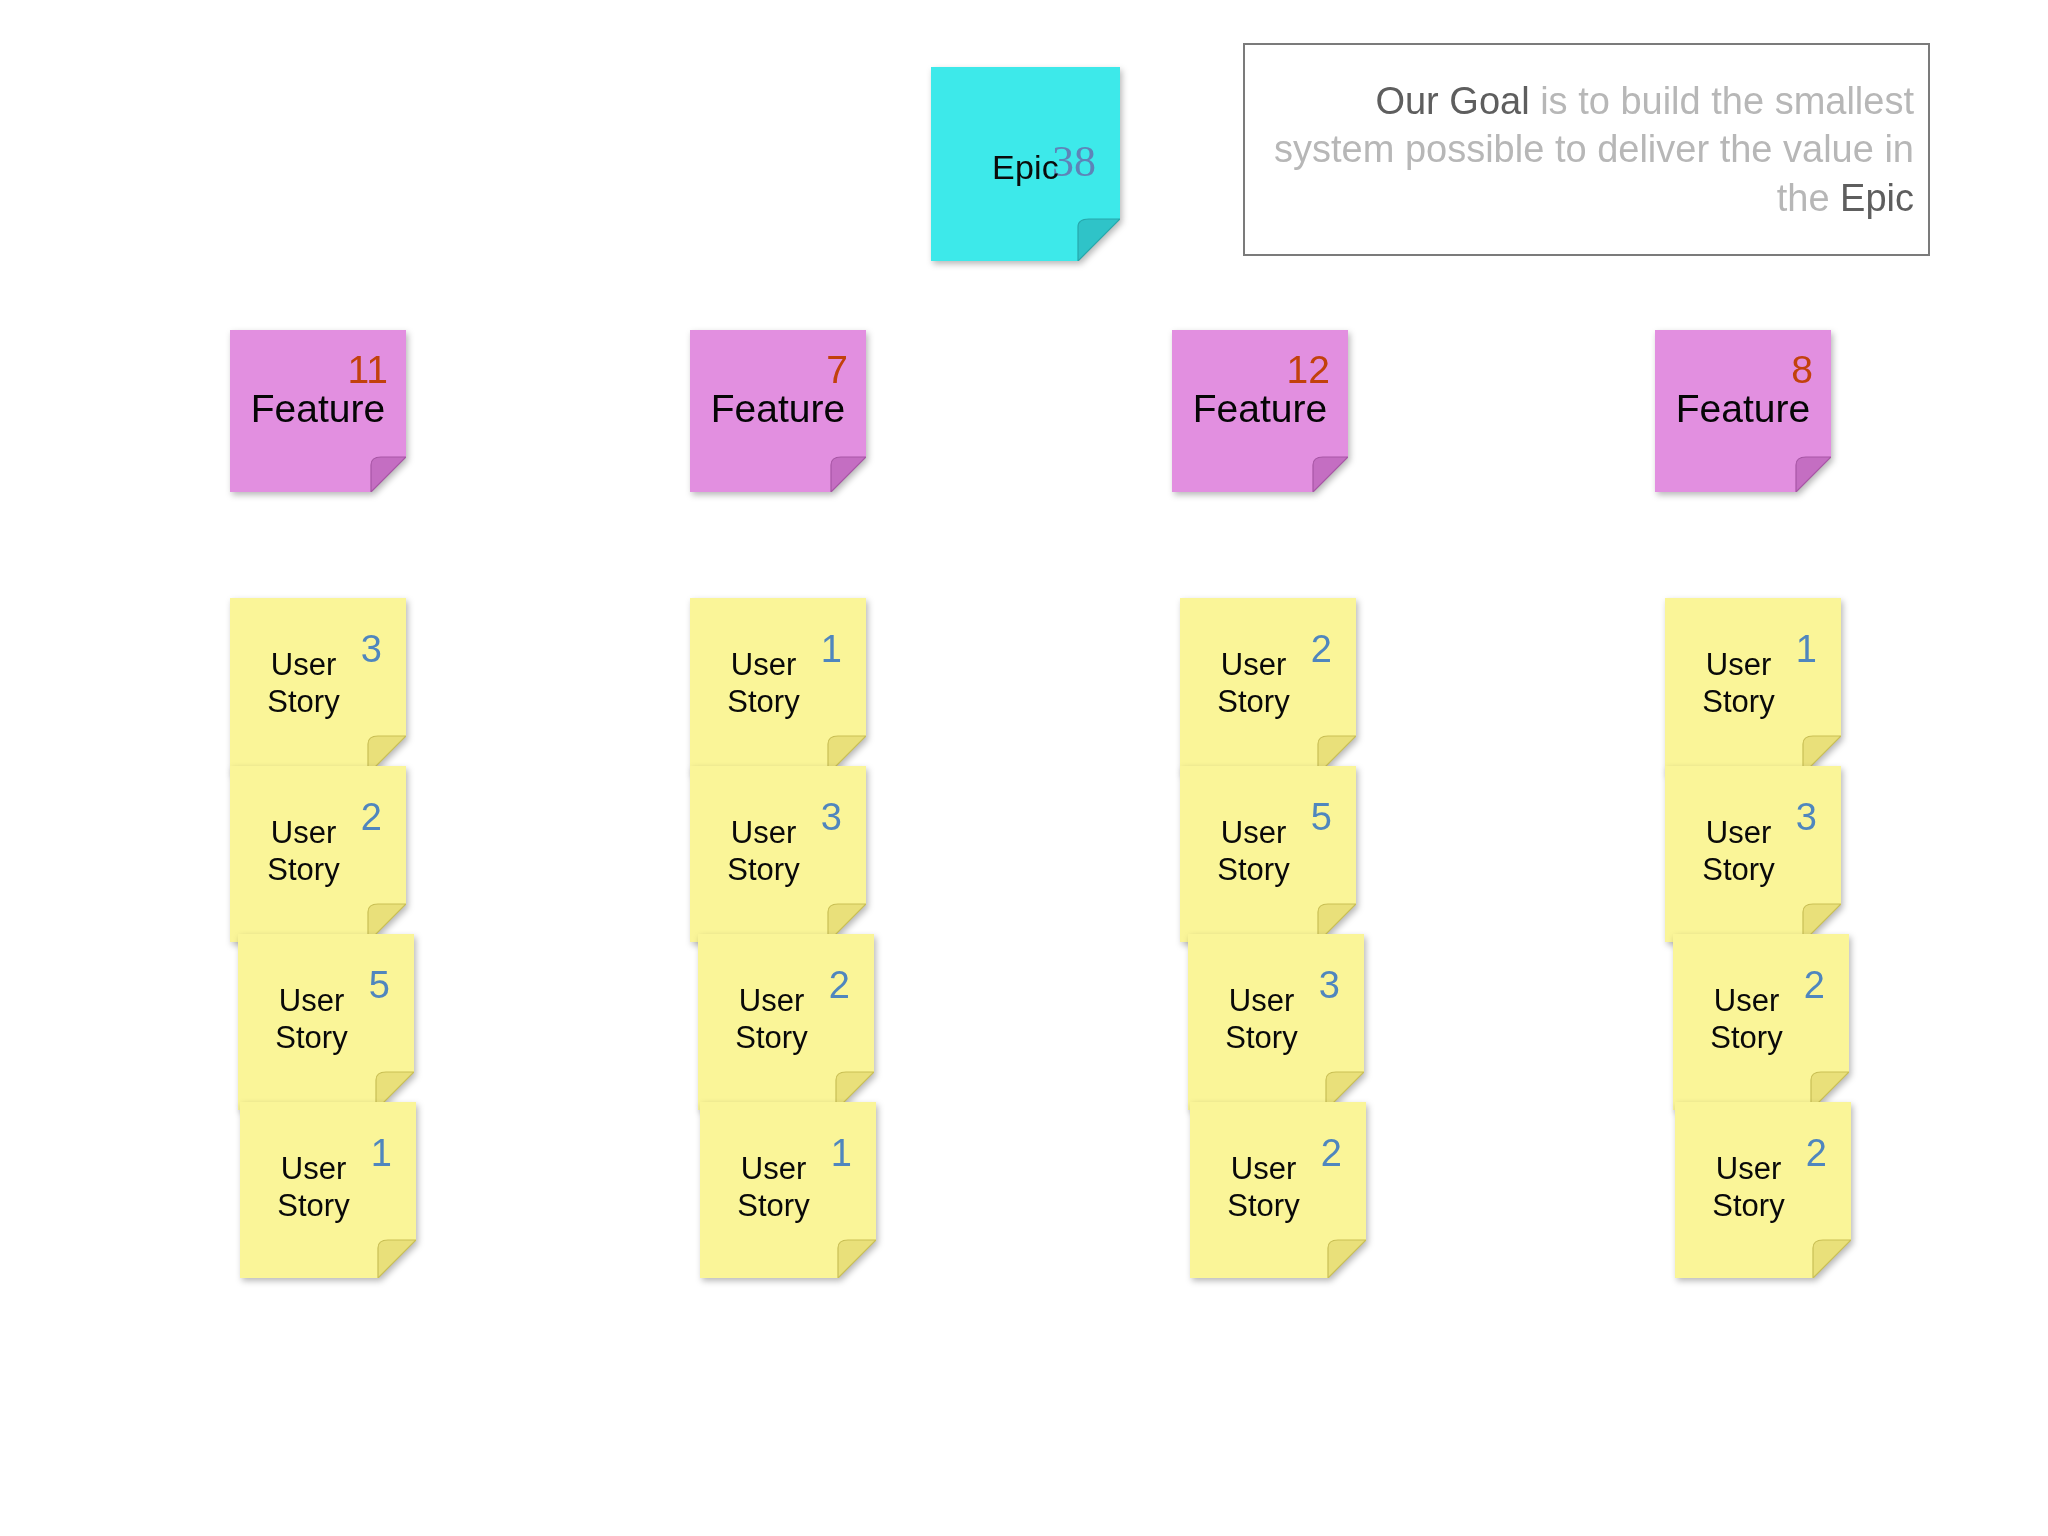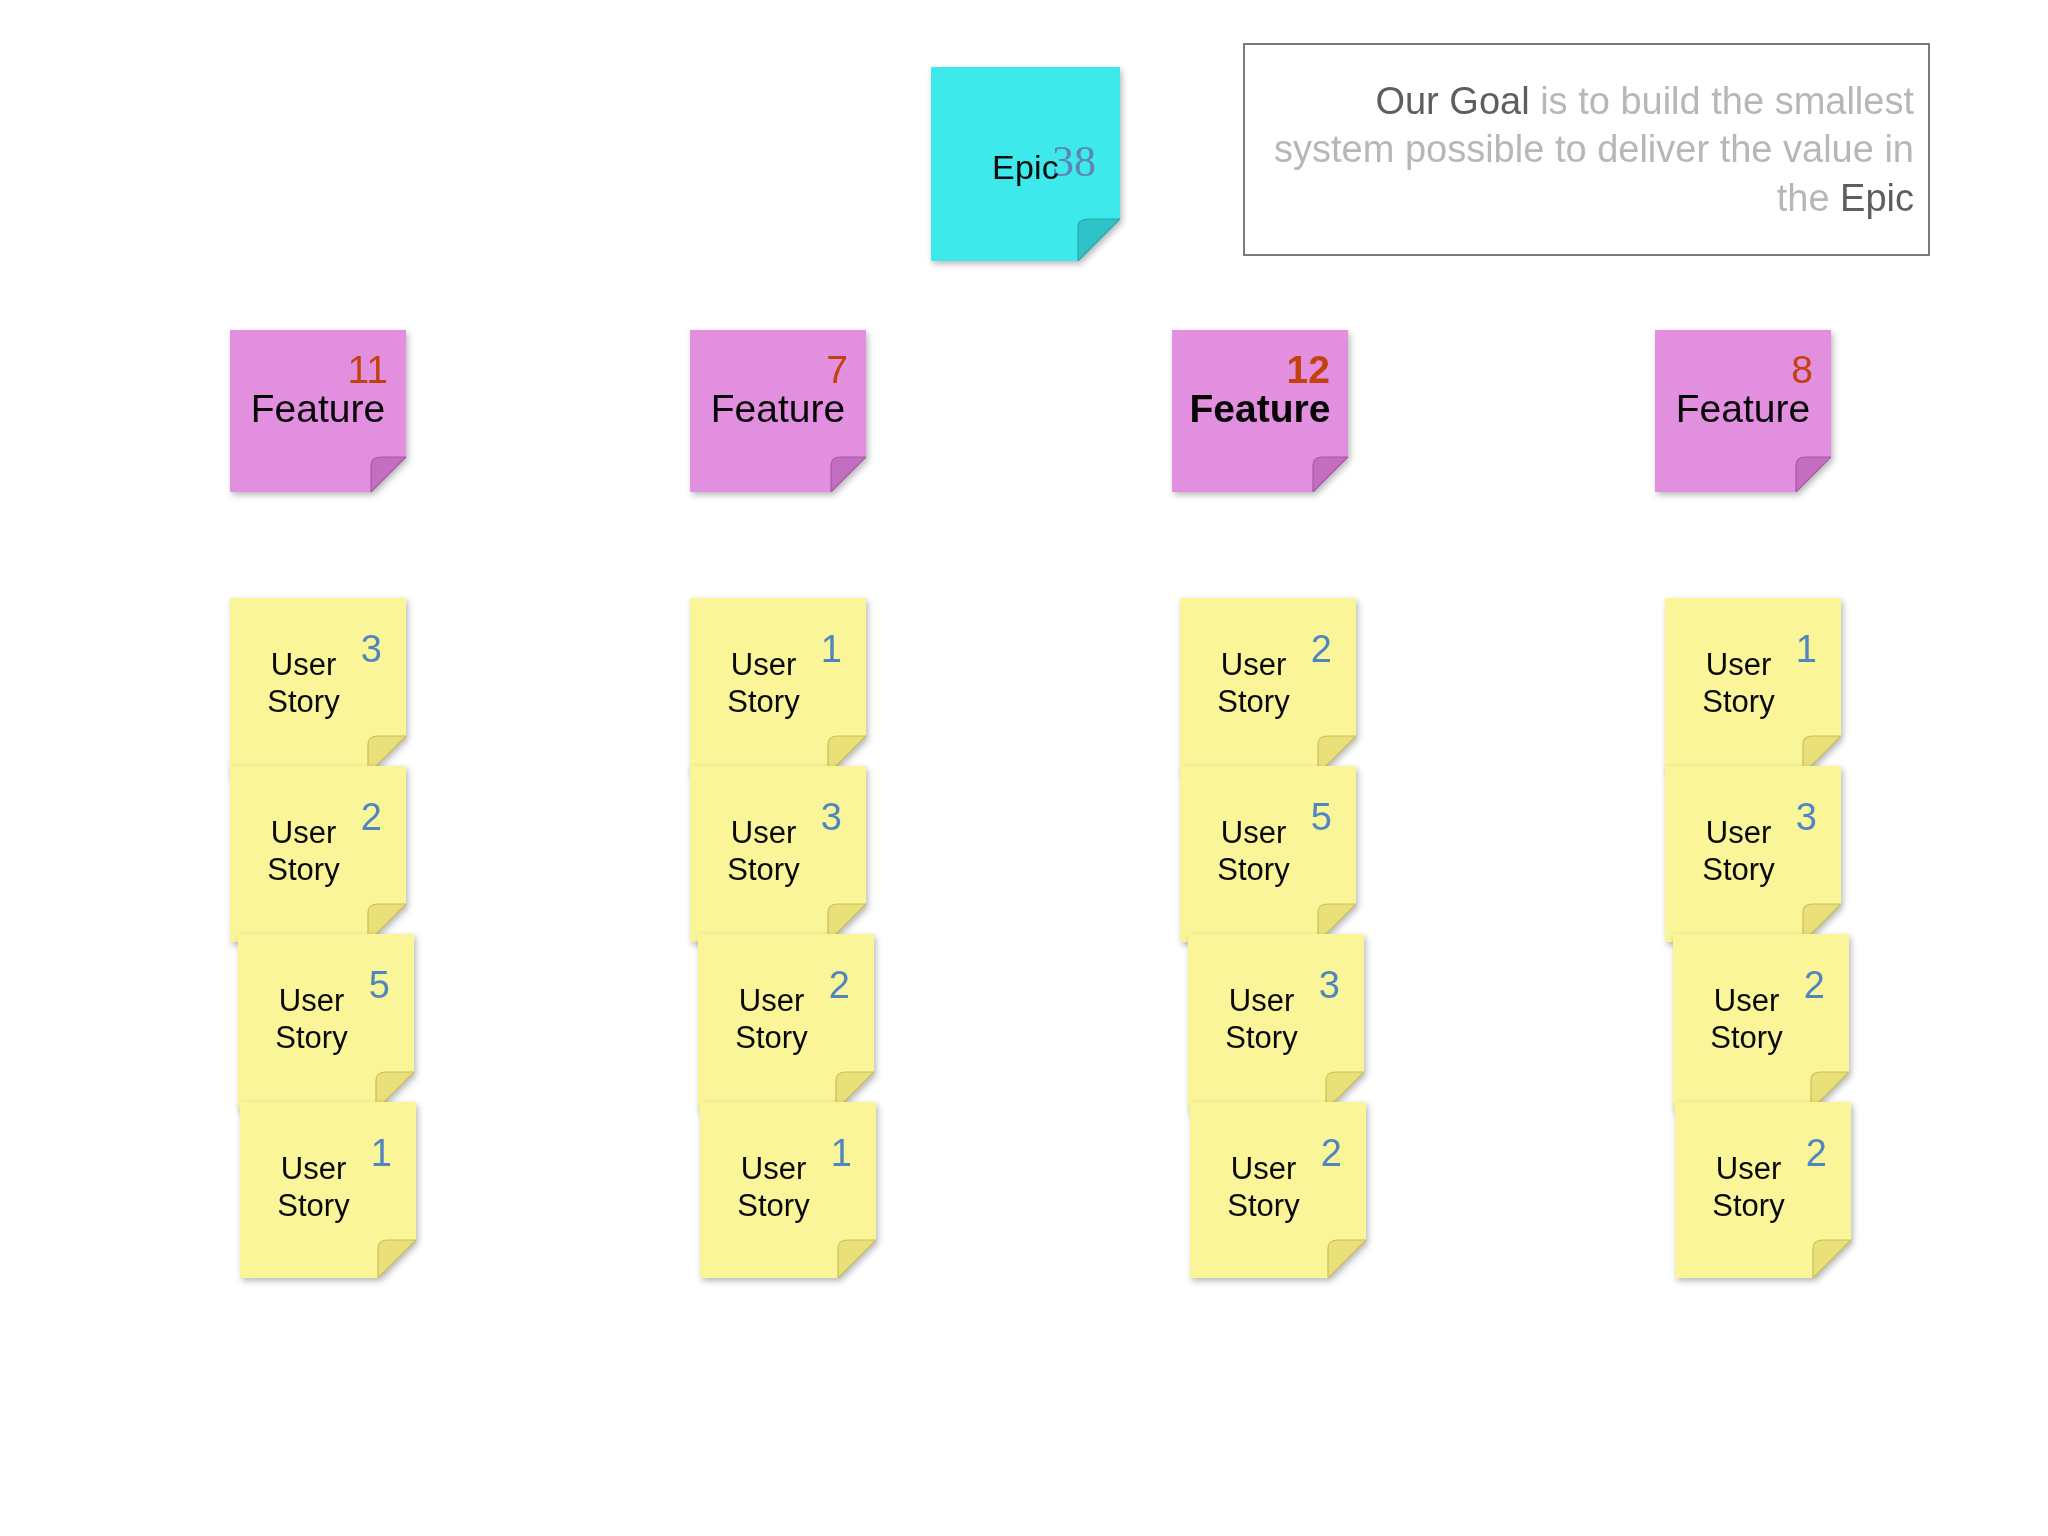--- a/index.html
+++ b/index.html
@@ -272,21 +272,21 @@
       <svg class="paper" viewBox="0 0 176 176" preserveAspectRatio="none">
         <path d="M0,0 H176 V138 L138,176 H0 Z" fill="#faf598"></path>
         <path d="M138,176 L138,146 Q138,138 148,138 L176,138 Z" fill="#e9e07a"></path>
         <path d="M138,176 L138,146 Q138,138 148,138 L176,138 Z" fill="none" stroke="#c9bf55" stroke-width="1.2"></path>
       </svg>
       <div class="body">
         <span class="story-num">1</span>
         <span class="story-lines"><span>User</span><span class="l2">Story</span></span>
       </div>
     </div>
-    <div class="note feature-note" style="left: 1172px; font-weight: bold;">
+    <div class="note feature-note" style="left: 1172px;">
       <svg class="paper" viewBox="0 0 176 162" preserveAspectRatio="none">
         <path d="M0,0 H176 V127 L141,162 H0 Z" fill="#e28fe0"></path>
         <path d="M141,162 L141,135 Q141,127 151,127 L176,127 Z" fill="#c46ec2"></path>
         <path d="M141,162 L141,135 Q141,127 151,127 L176,127 Z" fill="none" stroke="#a756a5" stroke-width="1.2"></path>
       </svg>
       <div class="body">
         <span class="feature-num">12</span>
         <span class="feature-label">Feature</span>
       </div>
     </div>

